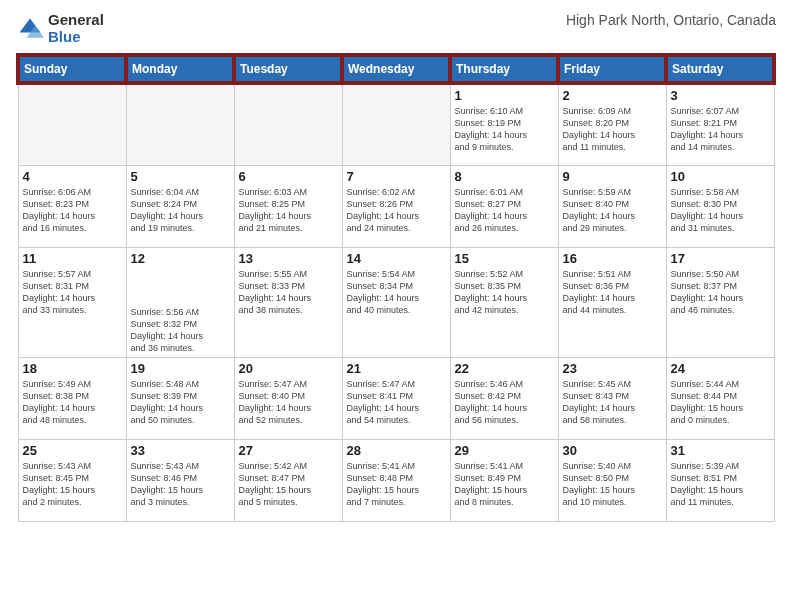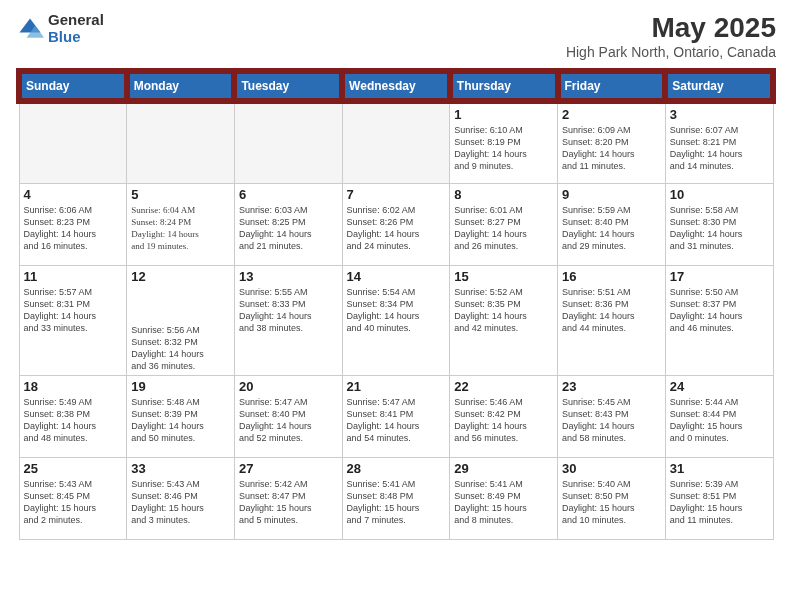--- a/index.html
+++ b/index.html
@@ -62,21 +62,21 @@
       border-collapse: collapse;
       table-layout: fixed;
     }
     .calendar th {
       background: #2a6db5;
       color: #fff;
       font-size: 12px;
       font-weight: bold;
       padding: 5px 4px;
       text-align: left;
-      border: 6px solid #7f1d1d;
+      border: 4px solid #7f1d1d;
     }
     .calendar td {
       border: 1px solid #ccc;
       vertical-align: top;
       padding: 3px 4px;
       font-size: 9.5px;
       color: #333;
       background: #fff;
       height: 82px;
     }
@@ -105,21 +105,20 @@
       <svg class="logo-icon" viewBox="0 0 32 32">
         <polygon points="16,4 28,20 4,20" fill="#2a6db5"></polygon>
         <polygon points="22,12 32,26 12,26" fill="#5ba3d9" opacity="0.7"></polygon>
       </svg>
       <div class="logo-text">
         <span class="logo-general">General</span>
         <span class="logo-blue">Blue</span>
       </div>
     </div>
     <div class="title-block">
-      <div class="main-title">May 2025</div>
       <div class="subtitle">High Park North, Ontario, Canada</div>
     </div>
   </div>
 
   <table class="calendar">
     <thead>
       <tr>
         <th>Sunday</th>
         <th>Monday</th>
         <th>Tuesday</th>
@@ -160,21 +159,21 @@
         <tr>
           <td>
             <span class="day-number">4</span>
             <div class="day-info" style="white-space: pre-line;">Sunrise: 6:06 AM
 Sunset: 8:23 PM
 Daylight: 14 hours
 and 16 minutes.</div>
           </td>
           <td>
             <span class="day-number">5</span>
-            <div class="day-info" style="white-space: pre-line; font-family: Liberation Serif, serif;">Sunrise: 6:04 AM
+            <div class="day-info" style="white-space: pre-line;">Sunrise: 6:04 AM
 Sunset: 8:24 PM
 Daylight: 14 hours
 and 19 minutes.</div>
           </td>
           <td>
             <span class="day-number">6</span>
             <div class="day-info" style="white-space: pre-line;">Sunrise: 6:03 AM
 Sunset: 8:25 PM
 Daylight: 14 hours
 and 21 minutes.</div>

